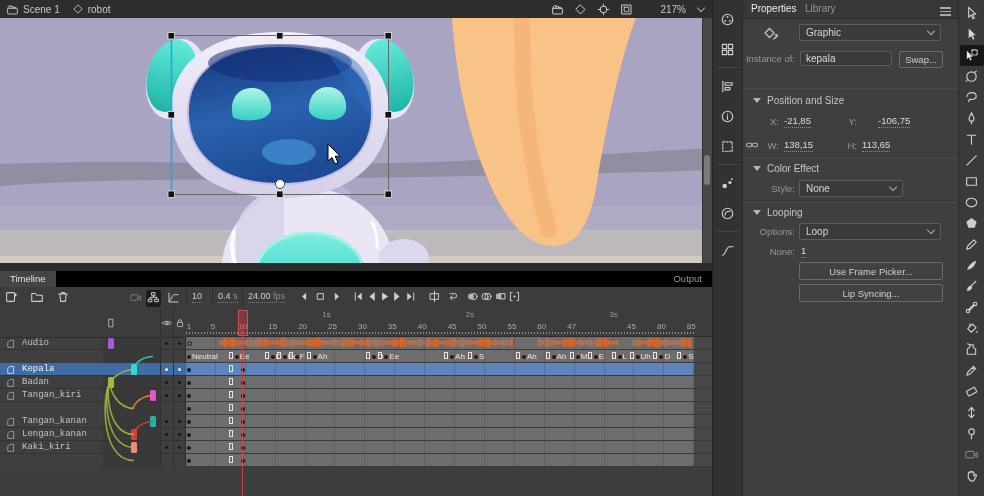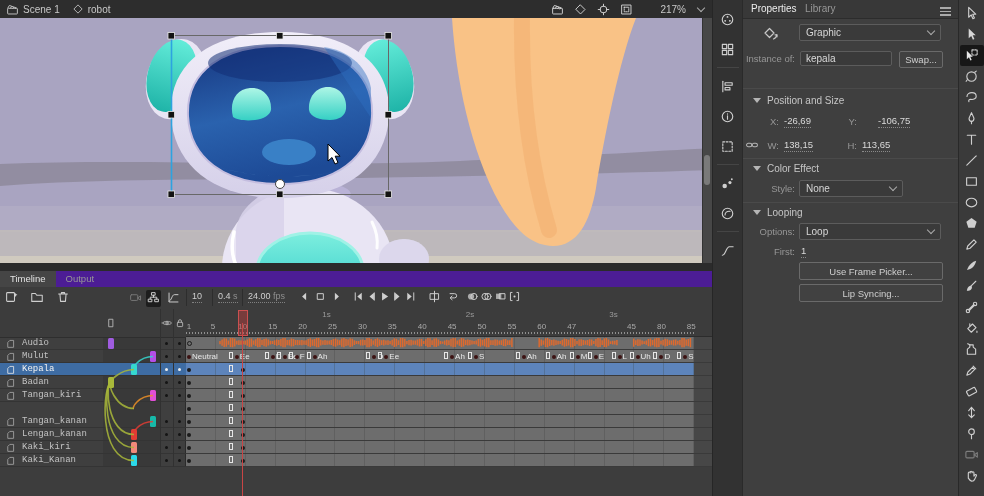--- a/index.html
+++ b/index.html
@@ -46,21 +46,21 @@
   .btn{position:absolute;height:16px;border:1px solid #6a6a6a;border-radius:2px;background:#414141;
        display:flex;align-items:center;justify-content:center;color:#cfcfcf;font-size:9.5px;cursor:pointer;}
   
   #tools{left:958px;top:0;width:26px;height:496px;background:#3a3a3a;border-left:1px solid #292929;
          display:flex;flex-direction:column;align-items:center;padding-top:3px;box-sizing:border-box;}
   .tool{width:24px;height:21px;display:flex;align-items:center;justify-content:center;cursor:pointer;border-radius:2px;}
   .tool.active{background:#171717;}
   .tool.dimmed{opacity:.45;}
   
   #timeline{left:0;top:271px;width:712px;height:225px;background:#3c3c3c;}
-  #tl-tabs{position:absolute;left:0;top:0;width:712px;height:16px;background:#4c1d95;display:flex;}
+  #tl-tabs{position:absolute;left:0;top:0;width:712px;height:16px;background:#000000;display:flex;justify-content:space-between;}
   .tl-tab{height:16px;line-height:16px;padding:0 10px;font-size:9.5px;}
   .tl-tab.active{background:#454545;color:#e2e2e2;}
   .tl-tab.inactive{color:#979797;}
   #tl-toolbar{position:absolute;left:0;top:16px;width:712px;height:22px;background:#3c3c3c;border-bottom:1px solid #2a2a2a;}
   #tl-toolbar .vsep{position:absolute;top:2px;width:1px;height:17px;background:#2d2d2d;}
   .tnum{position:absolute;top:4px;font-size:9px;color:#cfcfcf;border-bottom:1px dotted #808080;padding-bottom:1px;}
   .tnum .unit{color:#8f8f8f;}
   .ticon{position:absolute;top:3px;cursor:pointer;}
   .ticon.activebg{background:#1d1d1d;border-radius:2px;}
   
@@ -338,21 +338,21 @@
       <span>kepala</span>
     </div>
     <div class="btn" style="left:156px;top:51px;width:42px;height:15px">Swap...</div>
 
     <div class="sep" style="top:88px"></div>
     <div class="sec-title" style="top:95px">
       <span class="tri"></span>
       <span>Position and Size</span>
     </div>
     <span class="plabel" style="left:14px;top:116px;width:22px">X:</span>
-    <span class="abs val" style="left:41px;top:115px">-26,69</span>
+    <span class="abs val" style="left:41px;top:115px">-21,85</span>
     <span class="plabel" style="left:92px;top:116px;width:22px">Y:</span>
     <span class="abs val" style="left:135px;top:115px">-106,75</span>
     <span class="abs icn" style="left:2px;top:138px">
       <svg width="14" height="14" viewBox="0 0 16 16" fill="none" stroke="#b8b8b8" stroke-width="1.2">
         <rect x="1.8" y="6" width="6" height="4" rx="2"></rect>
           <rect x="8.2" y="6" width="6" height="4" rx="2"></rect>
       </svg>
     </span>
     <span class="plabel" style="left:14px;top:140px;width:22px">W:</span>
     <span class="abs val" style="left:41px;top:139px">138,15</span>
@@ -373,21 +373,21 @@
     <div class="sep" style="top:202px"></div>
     <div class="sec-title" style="top:207px">
       <span class="tri"></span>
       <span>Looping</span>
     </div>
     <span class="plabel" style="left:8px;top:226px;width:44px">Options:</span>
     <div class="dd" style="left:56px;top:223px;width:142px">
       <span>Loop</span>
         <span class="chev"></span>
     </div>
-    <span class="plabel" style="left:20px;top:246px;width:32px">First:</span>
+    <span class="plabel" style="left:20px;top:246px;width:32px">None:</span>
     <span class="abs val" style="left:58px;top:245px">1</span>
     <div class="btn" style="left:56px;top:284px;width:142px">Lip Syncing...</div>
     <div class="btn" style="left:56px;top:262px;width:142px">Use Frame Picker...</div>
   </div>
 
   <div class="abs" id="tools">
       <div class="tool">
         <span class="icn">
           <svg width="15" height="15" viewBox="0 0 16 16" fill="none" stroke="#cfcfcf" stroke-width="1.2" stroke-linecap="round" stroke-linejoin="round">
             <path d="M5 1.5 V12 l2.7-2.5 1.8 4.1 1.6-.7-1.8-4.1 3.2-.1 Z"></path>
@@ -718,31 +718,20 @@
               <span class="icn" style="position: absolute; left: 5px; top: 1px;">
                 <svg width="11" height="11" viewBox="0 0 16 16" fill="none" stroke="#a8a8a8" stroke-width="1.2" stroke-linecap="round" stroke-linejoin="round">
                   <path d="M4 13 V6.5 L7 3.5 H12.5 V13 Z"></path>
                 </svg>
               </span>
               <div class="lname">Audio</div>
               <div class="ltab" style="left: 108px; background: rgb(160, 92, 224);"></div>
               <div class="ldot" style="left: 165px;"></div>
               <div class="ldot" style="left: 178px;"></div>
             </div>
-            <div class="lrow" style="top: 13px;">
-              <span class="icn" style="position: absolute; left: 5px; top: 1px;">
-                <svg width="11" height="11" viewBox="0 0 16 16" fill="none" stroke="#a8a8a8" stroke-width="1.2" stroke-linecap="round" stroke-linejoin="round">
-                  <path d="M4 13 V6.5 L7 3.5 H12.5 V13 Z"></path>
-                </svg>
-              </span>
-              <div class="lname">Mulut</div>
-              <div class="ltab" style="left: 150px; background: rgb(180, 79, 232);"></div>
-              <div class="ldot" style="left: 165px;"></div>
-              <div class="ldot" style="left: 178px;"></div>
-            </div>
             <div class="lrow sel" style="top: 26px;">
               <span class="icn" style="position: absolute; left: 5px; top: 1px;">
                 <svg width="11" height="11" viewBox="0 0 16 16" fill="none" stroke="#e8e8e8" stroke-width="1.2" stroke-linecap="round" stroke-linejoin="round">
                   <path d="M4 13 V6.5 L7 3.5 H12.5 V13 Z"></path>
                 </svg>
               </span>
               <div class="lname">Kepala</div>
               <div class="ltab" style="left: 131px; background: rgb(53, 216, 208);"></div>
               <div class="ldot" style="left: 165px;"></div>
               <div class="ldot" style="left: 178px;"></div>
@@ -792,31 +781,20 @@
               <div class="ldot" style="left: 178px;"></div>
             </div>
             <div class="lrow" style="top: 104px;">
               <span class="icn" style="position: absolute; left: 5px; top: 1px;">
                 <svg width="11" height="11" viewBox="0 0 16 16" fill="none" stroke="#a8a8a8" stroke-width="1.2" stroke-linecap="round" stroke-linejoin="round">
                   <path d="M4 13 V6.5 L7 3.5 H12.5 V13 Z"></path>
                 </svg>
               </span>
               <div class="lname">Kaki_kiri</div>
               <div class="ltab" style="left: 131px; background: rgb(242, 137, 123);"></div>
-              <div class="ldot" style="left: 165px;"></div>
-              <div class="ldot" style="left: 178px;"></div>
-            </div>
-            <div class="lrow" style="top: 117px;">
-              <span class="icn" style="position: absolute; left: 5px; top: 1px;">
-                <svg width="11" height="11" viewBox="0 0 16 16" fill="none" stroke="#a8a8a8" stroke-width="1.2" stroke-linecap="round" stroke-linejoin="round">
-                  <path d="M4 13 V6.5 L7 3.5 H12.5 V13 Z"></path>
-                </svg>
-              </span>
-              <div class="lname">Kaki_Kanan</div>
-              <div class="ltab" style="left: 131px; background: rgb(43, 217, 234);"></div>
               <div class="ldot" style="left: 165px;"></div>
               <div class="ldot" style="left: 178px;"></div>
             </div>
           </div>
         <svg id="parent-curves" class="abs" style="left:103px;top:28px;pointer-events:none" width="57" height="130">
             <path d="M50 19.5 C35.45 19.5 28.09 32.5 31 32.5" stroke="#35d8d0" stroke-width="1.6" fill="none" opacity="0.85"></path>
             <path d="M31 32.5 C16.45 32.5 5.09 45.5 8 45.5" stroke="#a9b93a" stroke-width="1.6" fill="none" opacity="0.85"></path>
             <path d="M50 58.5 C35.45 58.5 28.09 71.5 31 71.5" stroke="#ef9126" stroke-width="1.6" fill="none" opacity="0.85"></path>
             <path d="M31 71.5 C11.899999999999999 71.5 4.18 45.5 8 45.5" stroke="#a9b93a" stroke-width="1.6" fill="none" opacity="0.85"></path>
             <path d="M50 84.5 C35.45 84.5 28.09 97.5 31 97.5" stroke="#e23c34" stroke-width="1.6" fill="none" opacity="0.85"></path>

